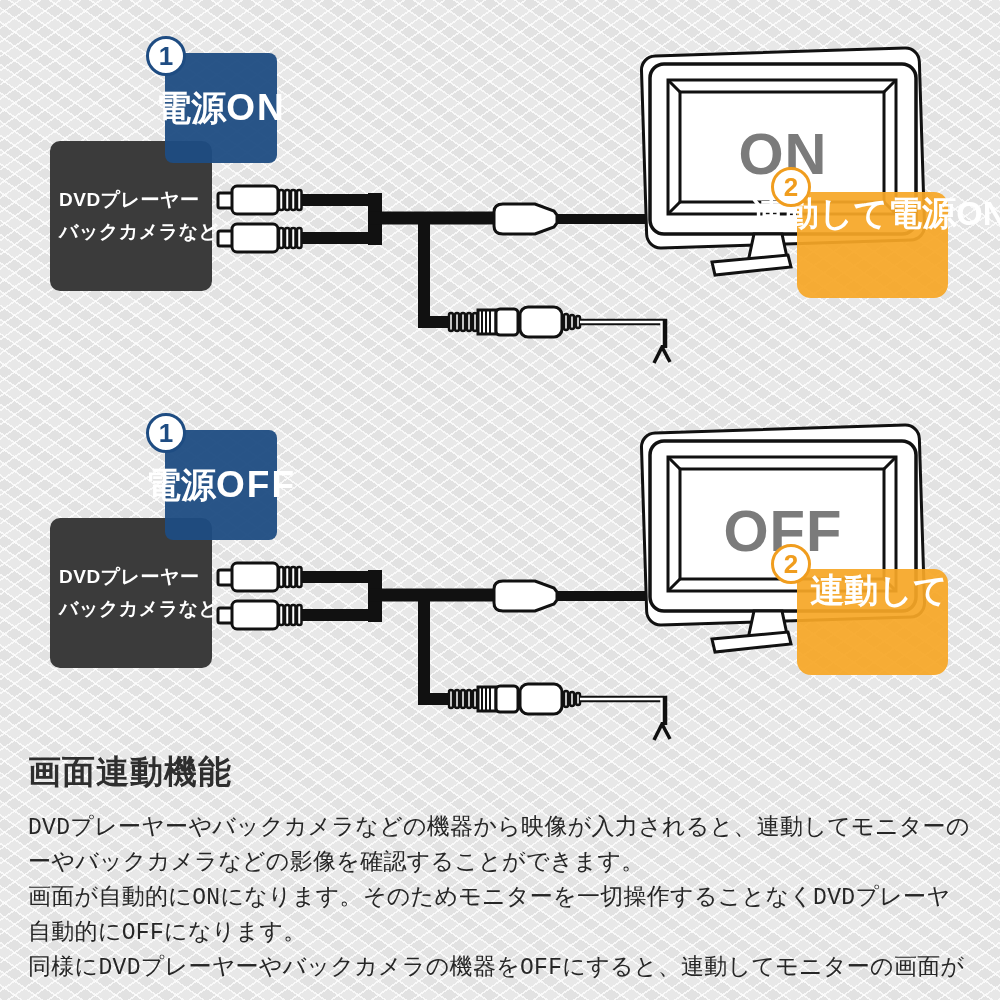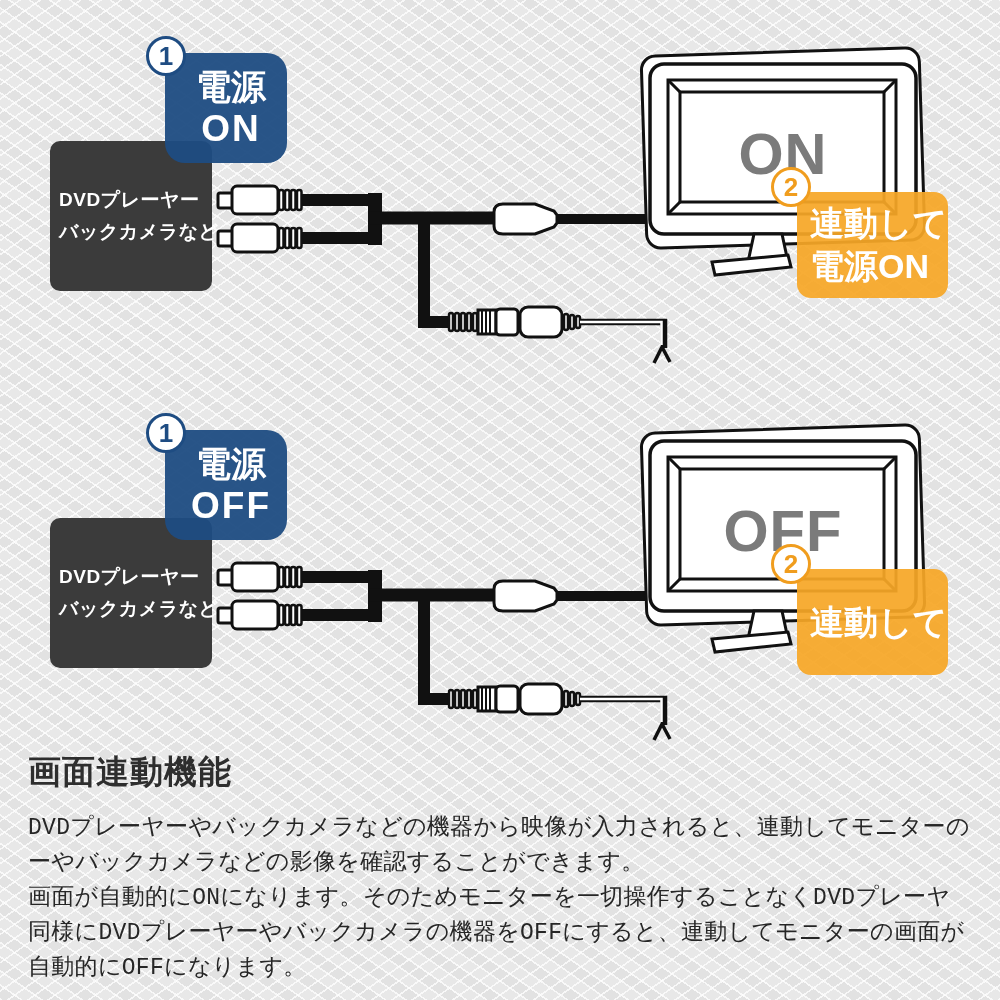--- a/index.html
+++ b/index.html
@@ -32,34 +32,33 @@
 
   
   .screen-label{
     left:683px;width:200px;height:64px;text-align:center;
     font-size:58px;font-weight:bold;color:#7b7b7b;line-height:64px;
     letter-spacing:1px;z-index:2;
   }
 
   
   .badge-blue{
-    left:165px;width:112px;height:110px;border-radius:20px;
+    left:165px;width:112px;height:110px;border-radius:8px;
     background:rgba(30,76,130,.95);
-    display:flex;flex-direction:column;justify-content:center;align-items:center;
+    display:flex;flex-direction:row;justify-content:center;align-items:center;
     z-index:3;
-    padding-left:10px;
   }
   .badge-blue .l1{color:#fff;font-weight:bold;font-size:35px;line-height:42px;white-space:nowrap;}
   .badge-blue .l2{color:#fff;font-weight:bold;font-size:37px;line-height:42px;letter-spacing:2px;white-space:nowrap;}
 
   
   .badge-orange{
     left:797px;width:151px;height:106px;border-radius:14px;
     background:rgba(246,167,39,.93);
-    display:flex;flex-direction:column;justify-content:center;
+    display:flex;flex-direction:row;justify-content:center;
     padding-left:13px;box-sizing:border-box;z-index:3;
   }
   .badge-orange .ln{color:#fff;font-weight:bold;font-size:34px;line-height:43px;white-space:nowrap;}
 
   
   .step-circle{
     width:40px;height:40px;border-radius:50%;background:#fff;
     box-sizing:border-box;display:flex;align-items:center;justify-content:center;
     font-weight:bold;font-size:26px;z-index:4;
   }
@@ -185,17 +184,17 @@
   <div class="abs badge-orange" style="top:569px">
     <div class="ln">連動して</div>
   </div>
   <div class="abs step-circle orange" style="top:544px">2</div>
 
   <div class="abs desc">
     <h2 class="desc-title">画面連動機能</h2>
     <div class="desc-line">DVDプレーヤーやバックカメラなどの機器から映像が入力されると、連動してモニターの</div>
     <div class="desc-line">ーやバックカメラなどの影像を確認することができます。</div>
     <div class="desc-line">画面が自動的にONになります。そのためモニターを一切操作することなくDVDプレーヤ</div>
+    <div class="desc-line">自動的にOFFになります。</div>
     <div class="desc-line">同様にDVDプレーヤーやバックカメラの機器をOFFにすると、連動してモニターの画面が</div>
-    <div class="desc-line">自動的にOFFになります。</div>
   </div>
 
 </div>
 
 </body></html>

